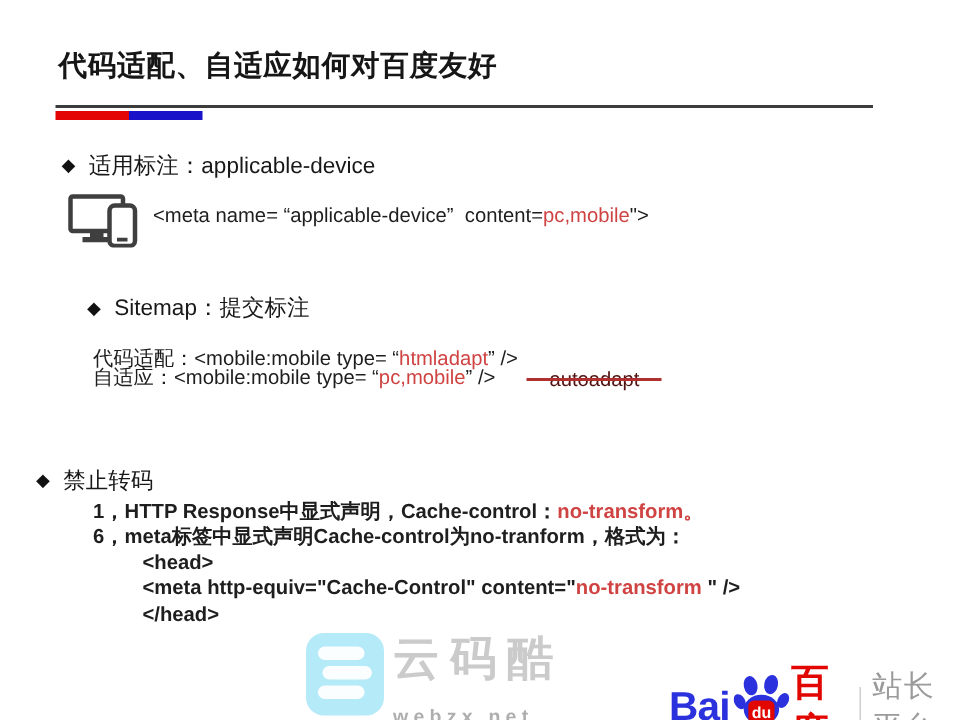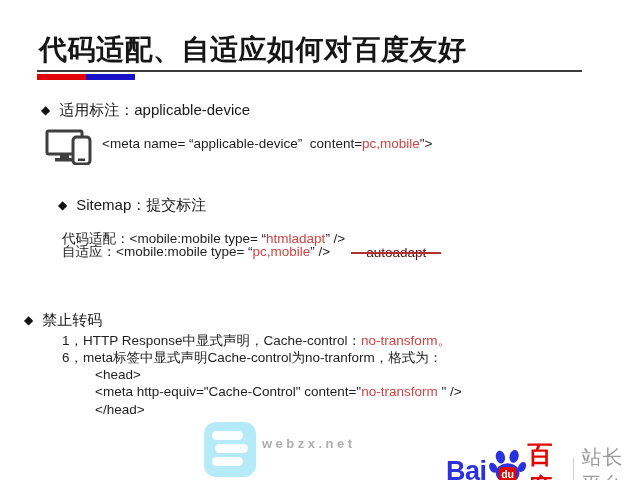--- a/index.html
+++ b/index.html
@@ -4,40 +4,40 @@
 <style>
   html,body{margin:0;padding:0;}
   body{
     width:640px;height:480px;background:#ffffff;position:relative;overflow:hidden;
     font-family:"Liberation Sans","DejaVu Sans",sans-serif;
     -webkit-font-smoothing:antialiased;
   }
   .abs{position:absolute;}
 
   
-  .slide-title{left:39px;top:31px;font-size:28px;font-weight:bold;color:#161616;letter-spacing:0.5px;}
+  .slide-title{left:39px;top:31px;font-size:19px;font-weight:bold;color:#161616;letter-spacing:0.5px;}
   .rule-line{left:37px;top:70px;width:545px;height:1.5px;background:#3c3c3c;}
   .bar{top:74px;height:6px;}
   .bar-red{left:37px;width:49px;}
   .bar-blue{left:86px;width:49px;}
 
   
   .sec-head{font-size:15px;color:#181818;white-space:pre;}
   .diamond{font-size:12px;margin-right:9px;color:#111;position:relative;top:-1px;}
 
   
   .code{font-size:13.5px;color:#1e1e1e;white-space:pre;}
   .red{white-space:pre;}
   .row{display:flex;align-items:center;}
 
   .strike{position:relative;font-size:13.5px;color:#511212;padding:0 15px;white-space:pre;}
   .strike-line{position:absolute;left:0;right:0;top:52%;height:2px;background:#b03030;}
 
   .body-block{font-size:13.5px;color:#1e1e1e;}
-  .body-block > div{height:17.4px;white-space:pre;}
+  .body-block > div{height:17.4px;white-space:pre;font-weight:bold;}
   .indent{padding-left:33px;}
 
   
   .wm{left:204px;top:422px;display:flex;align-items:flex-start;}
   .wm-icon{width:52px;height:55px;background:#b5eaf8;border-radius:12px;position:relative;flex:0 0 auto;}
   .wm-icon .b{position:absolute;background:#ffffff;height:9px;border-radius:4.5px;opacity:.95;}
   .wm-icon .b1{left:8px;top:9px;width:31px;}
   .wm-icon .b2{left:11px;top:22px;width:33px;}
   .wm-icon .b3{left:8px;top:35px;width:31px;}
   .wm-text{margin-left:6px;}
@@ -95,20 +95,21 @@
     <div class="indent"><span>&lt;/head&gt;</span></div>
   </div>
 
   <div class="abs wm">
     <div class="wm-icon">
       <div class="b b1"></div>
       <div class="b b2"></div>
       <div class="b b3"></div>
     </div>
     <div class="wm-text">
+      <div class="wm-name">云码酷</div>
       <div class="wm-site">webzx.net</div>
     </div>
   </div>
 
   <div class="abs bd">
     <span class="bd-bai">Bai</span>
     <span class="bd-paw">
       <svg width="38" height="38" viewBox="0 0 100 100">
         <ellipse cx="30" cy="24" rx="12" ry="17" fill="#2a31dd" transform="rotate(-12 30 24)"></ellipse>
         <ellipse cx="66" cy="22" rx="12" ry="17" fill="#2a31dd" transform="rotate(12 66 22)"></ellipse>

